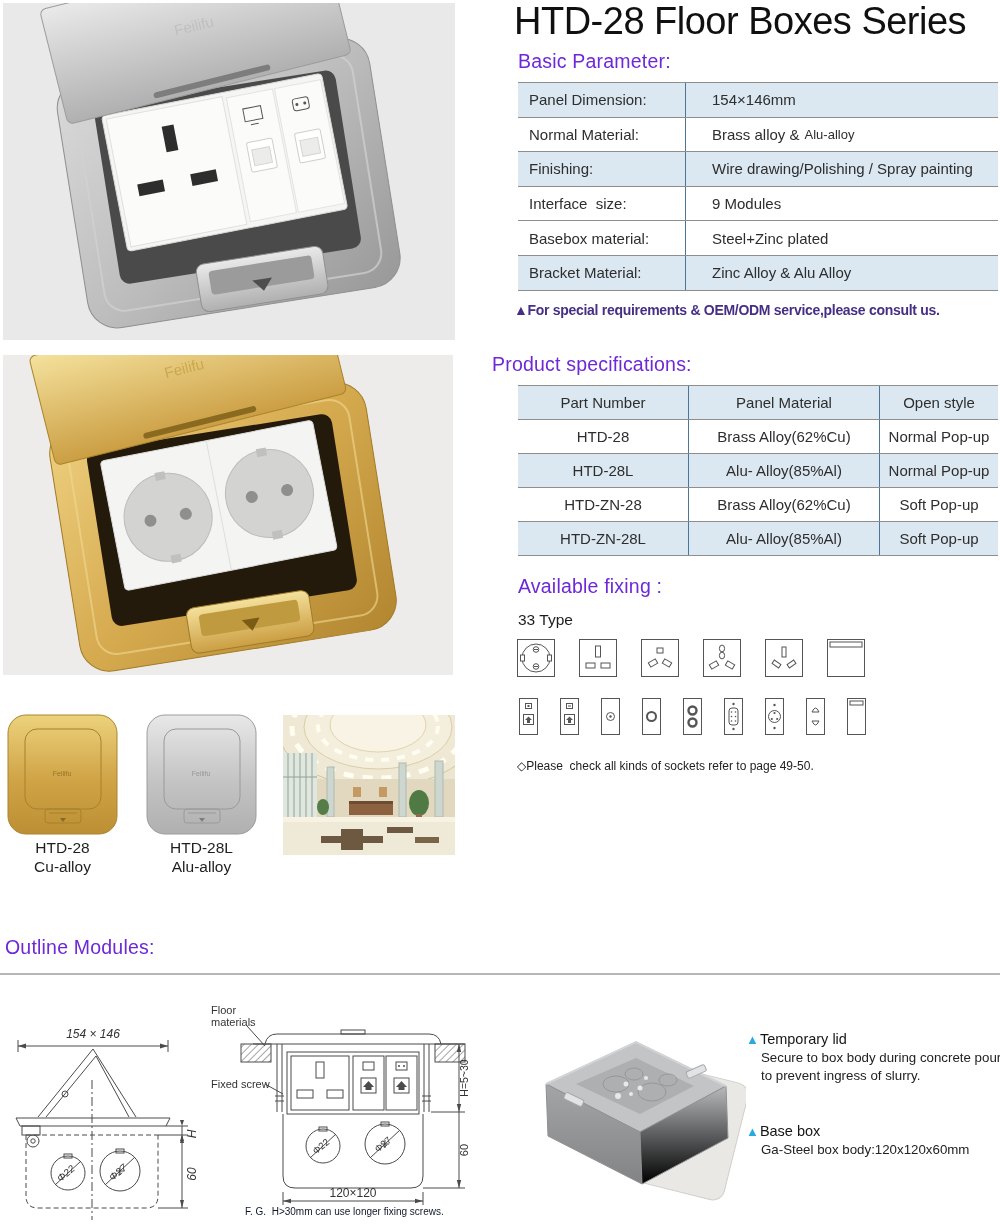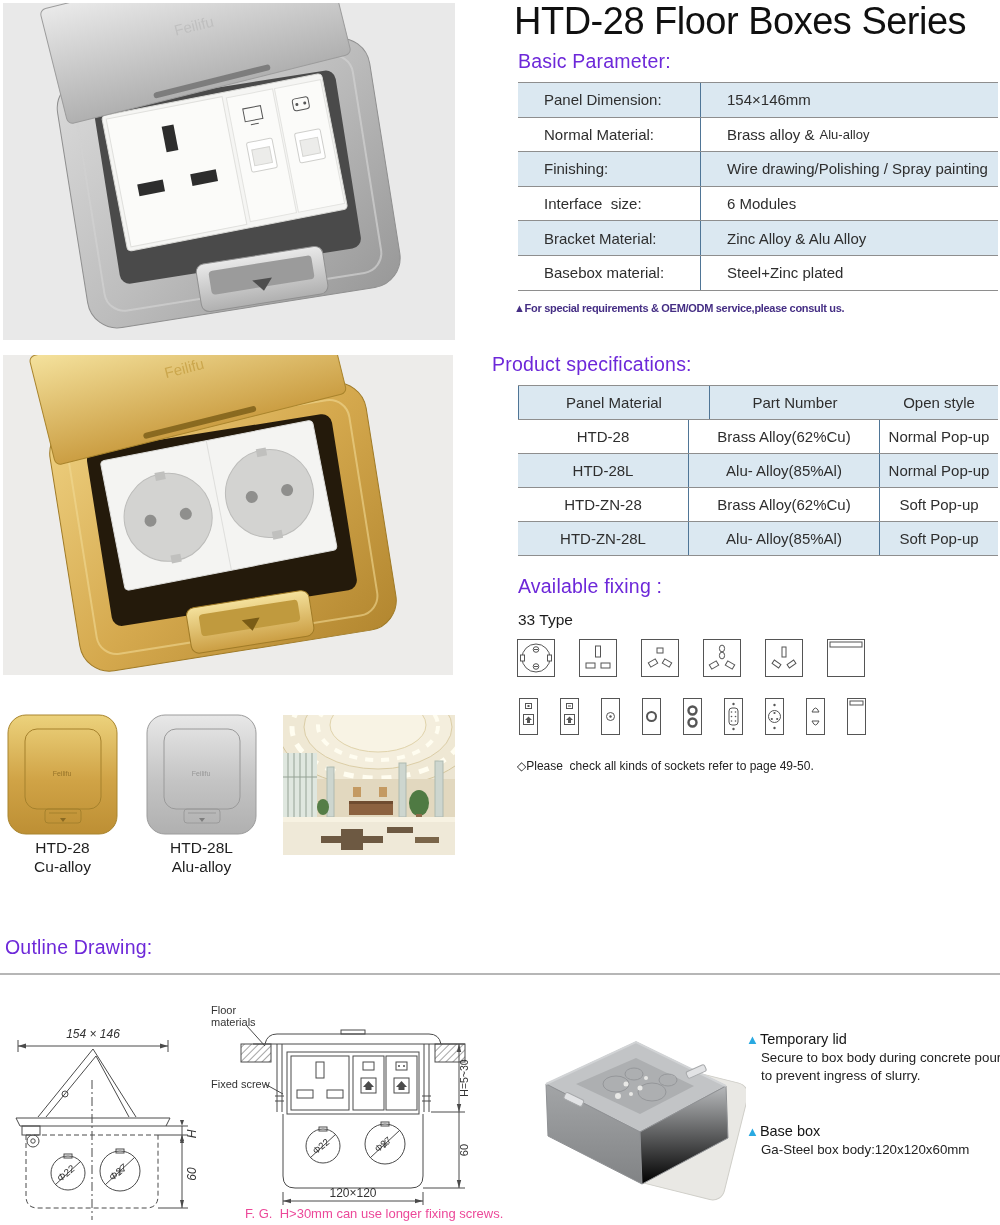--- a/index.html
+++ b/index.html
@@ -16,28 +16,28 @@
 
   
   .title{left:514px;top:0px;font-size:38px;font-weight:normal;letter-spacing:-0.5px;color:#101010;}
   .h2{font-size:19.5px;color:#6d28d9;letter-spacing:0.2px;}
   .bp-head{left:518px;top:50px;}
   .ps-head{left:492px;top:353px;}
   .as-head{left:518px;top:575px;}
   .od-head{left:5px;top:936px;}
   .type45{left:518px;top:611px;font-size:15.5px;color:#1c1c1c;}
 
-  .note-purple{left:514px;top:302px;width:486px;font-size:11px;font-weight:bold;
+  .note-purple{left:514px;top:302px;width:486px;font-size:14px;font-weight:bold;
                letter-spacing:-0.3px;color:#452e84;white-space:pre-wrap;}
 
   
   .bp-table{left:518px;top:82px;width:480px;border-top:1px solid #8e8e8e;font-size:15px;color:#2e2e2e;}
   .bp-row{display:flex;height:33.6px;border-bottom:1px solid #8e8e8e;align-items:stretch;}
   .bp-row.alt{background:#dbe8f1;}
-  .bp-label{width:156px;padding-left:26px;border-right:1.5px solid #4f7596;display:flex;align-items:center;white-space:pre-wrap;}
+  .bp-label{width:156px;padding-left:11px;border-right:1.5px solid #4f7596;display:flex;align-items:center;white-space:pre-wrap;}
   .bp-value{padding-left:26px;display:flex;align-items:center;white-space:pre-wrap;}
   .bp-value .small{font-size:13px;margin-left:5px;}
 
   
   .ps-table{left:518px;top:385px;width:480px;border-top:1px solid #8e8e8e;font-size:15px;color:#2e2e2e;}
   .ps-row{display:flex;height:33px;border-bottom:1px solid #8e8e8e;align-items:stretch;}
   .ps-row.alt{background:#dbe8f1;}
   .ps-c1{width:170px;}
   .ps-c2{width:190px;border-left:1.5px solid #4f7596;border-right:1.5px solid #4f7596;}
   .ps-c3{flex:1;}
@@ -45,21 +45,21 @@
 
   
   .sock-row1{left:517px;top:639px;display:flex;gap:24px;}
   .sock-row2{left:519px;top:698px;display:flex;gap:22px;}
   .sock-note{left:517px;top:759px;font-size:12px;color:#222;white-space:pre-wrap;}
 
   
   .hr-line{left:0;top:973px;width:1000px;height:2px;background:#b6b6b6;}
   .draw-left{left:8px;top:1022px;font-style:italic;}
   .draw-mid{left:203px;top:1000px;}
-  .fg-note{left:245px;top:1206px;font-size:13px;color:#ec4899;white-space:pre-wrap;}
+  .fg-note{left:245px;top:1206px;font-size:10px;color:#0f172a;white-space:pre-wrap;}
   .steelbox{left:528px;top:1022px;}
   .annos{left:746px;top:1030px;width:256px;}
   .ann-title{font-size:14.5px;color:#151515;line-height:18px;}
   .ann-title .tri{color:#29a9e1;font-size:13px;margin-right:1px;}
   .ann-body{font-size:13.3px;color:#222;line-height:17.5px;margin-left:15px;}
   .ann-gap{height:38px;}
 
   svg text{font-family:"Liberation Sans",sans-serif;}
 </style>
 </head>
@@ -261,40 +261,40 @@
     <div class="bp-row">
       <div class="bp-label">Normal Material:</div>
       <div class="bp-value"><span>Brass alloy &amp;</span><span class="small">Alu-alloy</span></div>
     </div>
     <div class="bp-row alt">
       <div class="bp-label">Finishing:</div>
       <div class="bp-value">Wire drawing/Polishing / Spray painting</div>
     </div>
     <div class="bp-row">
       <div class="bp-label">Interface  size:</div>
-      <div class="bp-value">6 Modules</div>
+      <div class="bp-value">9 Modules</div>
+    </div>
+    <div class="bp-row">
+      <div class="bp-label">Basebox material:</div>
+      <div class="bp-value">Steel+Zinc plated</div>
     </div>
     <div class="bp-row alt">
       <div class="bp-label">Bracket Material:</div>
       <div class="bp-value">Zinc Alloy &amp; Alu Alloy</div>
     </div>
-    <div class="bp-row">
-      <div class="bp-label">Basebox material:</div>
-      <div class="bp-value">Steel+Zinc plated</div>
-    </div>
   </div>
 
   <div class="abs note-purple">▲For special requirements &amp; OEM/ODM service,please consult us.</div>
 
   <div class="abs h2 ps-head">Product specifications:</div>
 
   <div class="abs ps-table">
     <div class="ps-row alt">
+      <div class="ps-cell ps-c1">Part Number</div>
       <div class="ps-cell ps-c2">Panel Material</div>
-      <div class="ps-cell ps-c1">Part Number</div>
       <div class="ps-cell ps-c3">Open style</div>
     </div>
     <div class="ps-row">
       <div class="ps-cell ps-c1">HTD-28</div>
       <div class="ps-cell ps-c2">Brass Alloy(62%Cu)</div>
       <div class="ps-cell ps-c3">Normal Pop-up</div>
     </div>
     <div class="ps-row alt">
       <div class="ps-cell ps-c1">HTD-28L</div>
       <div class="ps-cell ps-c2">Alu- Alloy(85%Al)</div>
@@ -425,21 +425,21 @@
       <path d="M6,23 Q9.5,31 13,23 Z" fill="none" stroke="#555"></path>
     </svg>
     <svg width="19" height="37" viewBox="0 0 19 37">
       <rect x="0.5" y="0.5" width="18" height="36" fill="#fff" stroke="#555"></rect>
       <rect x="3" y="3" width="13" height="4" fill="none" stroke="#555"></rect>
     </svg>
   </div>
 
   <div class="abs sock-note">◇Please  check all kinds of sockets refer to page 49-50.</div>
 
-  <div class="abs h2 od-head">Outline Drawing:</div>
+  <div class="abs h2 od-head">Outline Modules:</div>
   <div class="abs hr-line"></div>
 
   <div class="abs draw-left">
     <svg width="232" height="200" viewBox="0 0 232 200">
       <g stroke="#4b4b4b" fill="none" stroke-width="1">
         <line x1="10" y1="24" x2="160" y2="24"></line>
         <line x1="10" y1="18" x2="10" y2="30"></line>
           <line x1="160" y1="18" x2="160" y2="30"></line>
         <polygon points="10,24 18,21.5 18,26.5" fill="#4b4b4b" stroke="none"></polygon>
         <polygon points="160,24 152,21.5 152,26.5" fill="#4b4b4b" stroke="none"></polygon>

